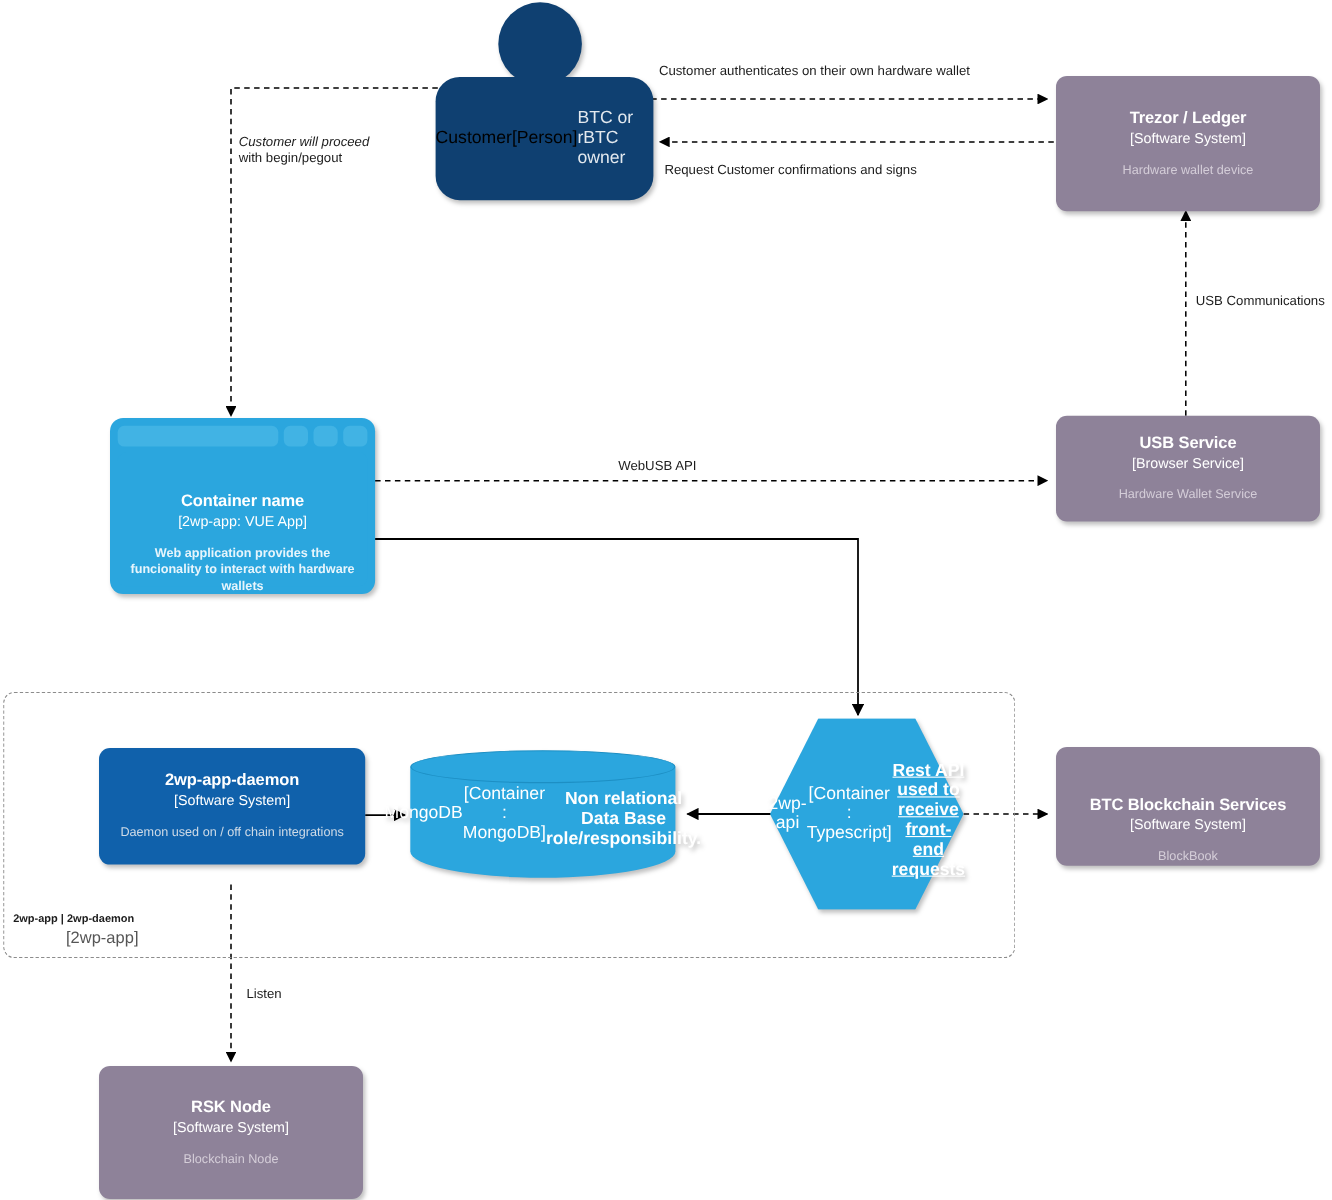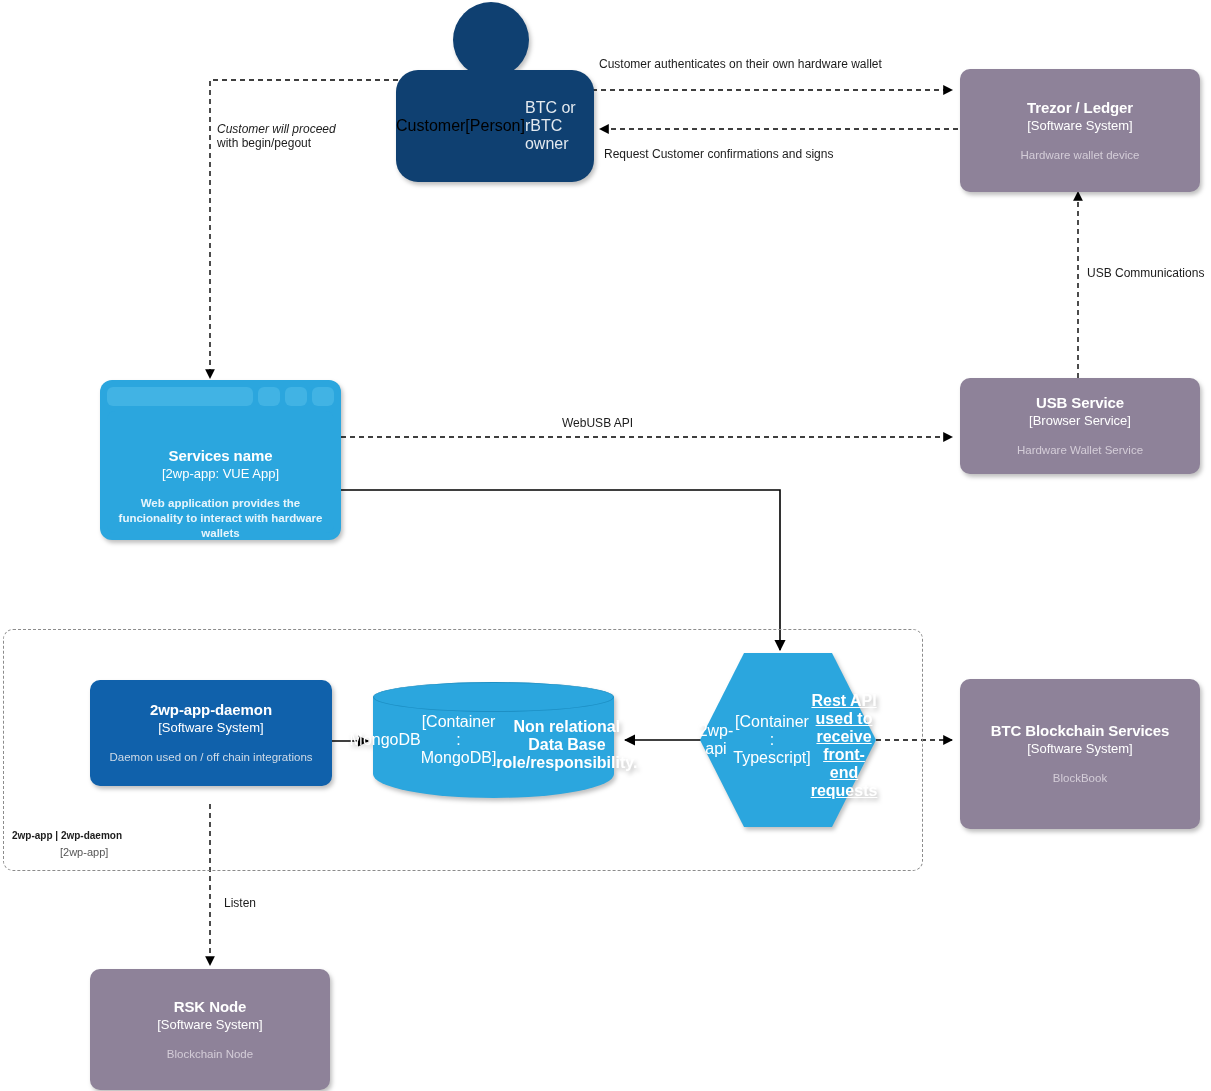--- a/index.html
+++ b/index.html
@@ -206,21 +206,21 @@
     position: absolute;
     text-align: left;
     color: #1c1c1c;
   }
   .boundary-label .b-name {
     font-size: 10px;
     font-weight: bold;
     line-height: 19px;
   }
   .boundary-label .b-tech {
-    font-size: 11px;
+    font-size: 15px;
     color: #555;
     line-height: 15px;
     padding-left: 48px;
   }
 
   
   .edge-label {
     position: absolute;
     font-size: 12px;
     color: #1c1c1c;
@@ -304,21 +304,21 @@
   </div>
 
   <div class="node browser" style="left:100px; top:380px; width:241px; height:160px;">
     <div class="browser-chrome">
       <div class="chrome-bar"></div>
       <div class="chrome-dot"></div>
       <div class="chrome-dot"></div>
       <div class="chrome-dot"></div>
     </div>
     <div class="browser-body">
-      <div class="n-title">Services name</div>
+      <div class="n-title">Container name</div>
       <div class="n-type">[2wp-app: VUE App]</div>
       <div class="n-desc" style="max-width:230px;">Web application provides the funcionality to interact with hardware wallets</div>
     </div>
   </div>
 
   <div class="node blue-box" style="left:90px; top:680px; width:242px; height:106px;">
     <div class="n-title">2wp-app-daemon</div>
     <div class="n-type">[Software System]</div>
     <div class="n-desc">Daemon used on / off chain integrations</div>
   </div>
@@ -337,21 +337,21 @@
 
   <div class="hexagon" style="left:700px; top:653px; width:176px; height:174px;">
     <div class="hex-shape"></div>
     <div class="hex-text">
       <div class="n-title">2wp-api</div>
       <div class="n-type">[Container : Typescript]</div>
       <div class="n-desc" style="margin-top:12px; width:180px;text-decoration:underline;">Rest API used to receive front-end requests</div>
     </div>
   </div>
 
-  <div class="node sys-box" style="left:960px; top:679px; width:240px; height:150px;">
+  <div class="node sys-box" style="left:960px; top:679px; width:240px; height:108px;justify-content:flex-end;">
     <div class="n-title">BTC Blockchain Services</div>
     <div class="n-type">[Software System]</div>
     <div class="n-desc">BlockBook</div>
   </div>
 
   <div class="node sys-box" style="left:90px; top:969px; width:240px; height:121px;">
     <div class="n-title">RSK Node</div>
     <div class="n-type">[Software System]</div>
     <div class="n-desc">Blockchain Node</div>
   </div>

